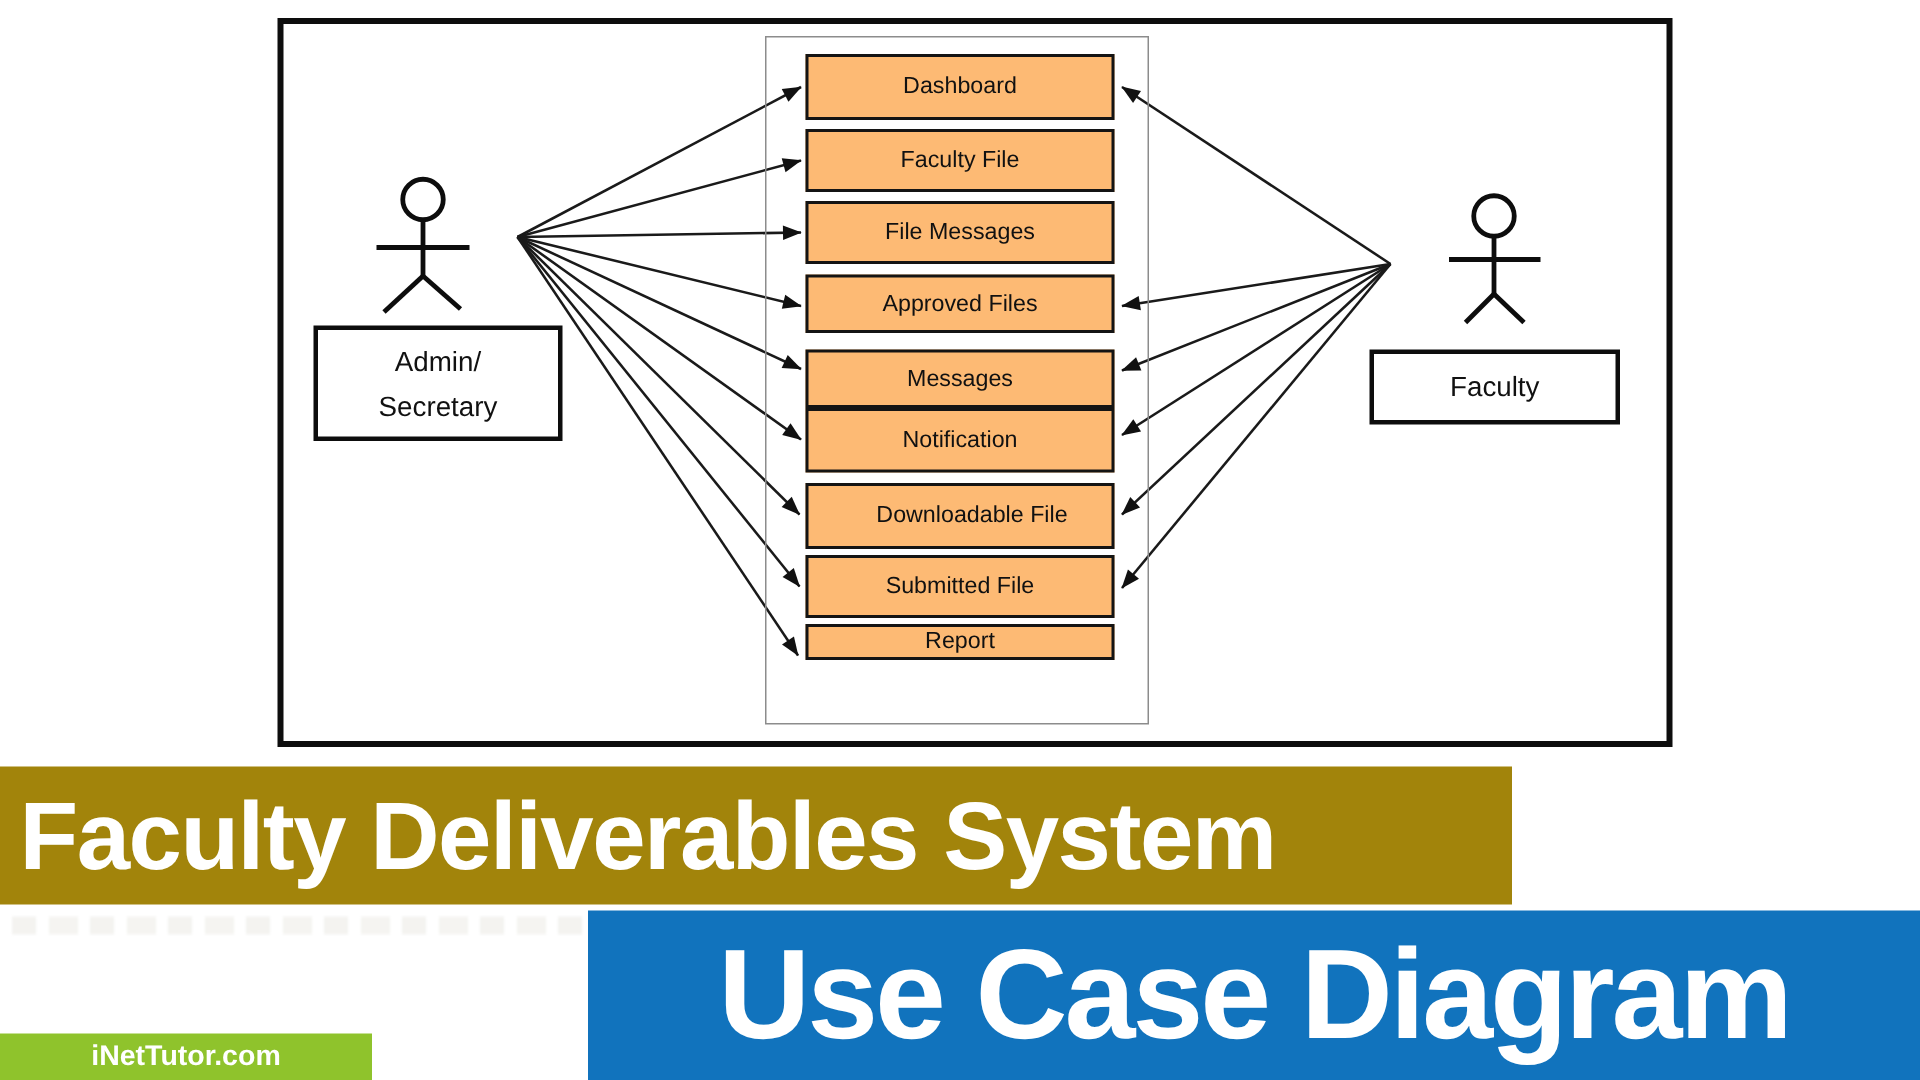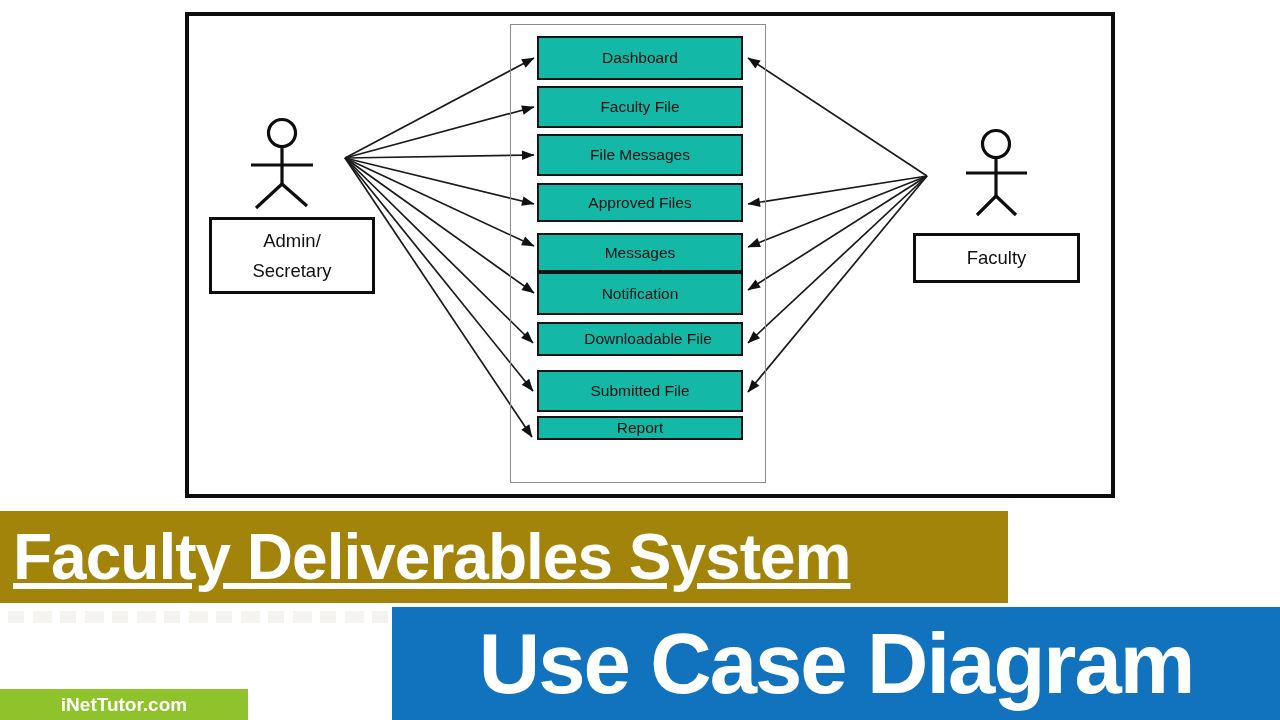--- a/index.html
+++ b/index.html
@@ -23,31 +23,31 @@
   
   .boundary{
     left:510px;top:24px;width:256px;height:459px;
     border:1.4px solid #8c8c8c;box-sizing:border-box;
     z-index:2;
   }
 
   
   .uc{
     left:537px;width:206px;
-    border:2.6px solid #141414;box-sizing:border-box;background:#14b8a6;
+    border:2.6px solid #141414;box-sizing:border-box;background:#fdba74;
     display:flex;align-items:center;justify-content:center;
     font-size:15.5px;color:#111;z-index:3;white-space:nowrap;
   }
   .uc1{top:36px;height:44px;}
   .uc2{top:86px;height:42px;}
   .uc3{top:134px;height:42px;}
   .uc4{top:183px;height:39px;}
   .uc5{top:233px;height:39px;}
   .uc6{top:272px;height:43px;}
-  .uc7{top:322px;height:34px;padding-left:16px;}
+  .uc7{top:322px;height:44px;padding-left:16px;}
   .uc8{top:370px;height:42px;}
   .uc9{top:416px;height:24px;}
 
   
   .actor-box{
     border:3.5px solid #0d0d0d;box-sizing:border-box;background:#ffffff;
     display:flex;flex-direction:column;align-items:center;justify-content:center;
     font-size:18.5px;color:#111;line-height:1.6;z-index:3;text-align:center;
   }
   .admin-box{left:209px;top:217px;width:166px;height:77px;}
@@ -58,21 +58,21 @@
     left:8px;top:611px;width:935px;height:12px;
     background:repeating-linear-gradient(90deg,#edece7 0 16px,#ffffff 16px 25px,#efeee9 25px 44px,#ffffff 44px 52px);
     opacity:.6;filter:blur(.6px);z-index:0;
   }
 
   
   .gold-banner{
     left:0;top:511px;width:1008px;height:92px;background:#A2840B;
     display:flex;align-items:center;z-index:4;
     color:#fff;font-weight:bold;font-size:64px;letter-spacing:-1px;
-    padding-left:13px;box-sizing:border-box;white-space:nowrap;text-decoration:underline;
+    padding-left:13px;box-sizing:border-box;white-space:nowrap;
   }
   .blue-banner{
     left:392px;top:607px;width:888px;height:113px;background:#1173BD;
     display:flex;align-items:center;justify-content:center;z-index:4;
     color:#fff;font-weight:bold;font-size:85px;letter-spacing:-2px;white-space:nowrap;text-align:center;
   }
   .green-badge{
     left:0;top:689px;width:248px;height:31px;background:#8FC32C;
     display:flex;align-items:center;justify-content:center;z-index:5;
     color:#fff;font-weight:bold;font-size:19px;white-space:nowrap;text-align:right;

